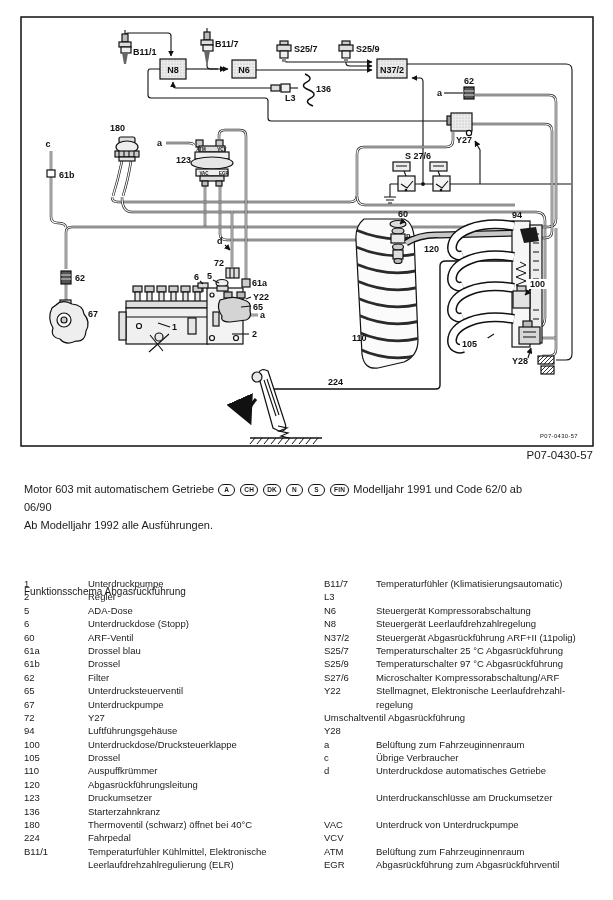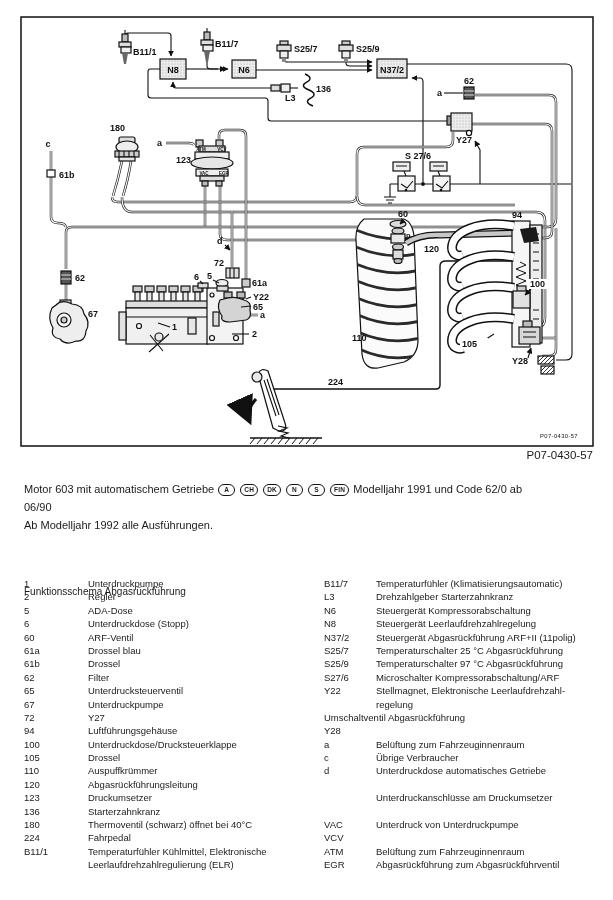--- a/index.html
+++ b/index.html
@@ -402,21 +402,20 @@
   <div class="lrow">
         <span>1</span>
         <span>Unterdruckpumpe</span>
         <span>B11/7</span>
         <span>Temperaturfühler (Klimatisierungsautomatic)</span>
       </div>
   <div class="lrow">
         <span>2</span>
         <span>Regler</span>
         <span>L3</span>
-        <span>Drehzahlgeber Starterzahnkranz</span>
       </div>
   <div class="lrow">
         <span>5</span>
         <span>ADA-Dose</span>
         <span>N6</span>
         <span>Steuergerät Kompressorabschaltung</span>
       </div>
   <div class="lrow">
         <span>6</span>
         <span>Unterdruckdose (Stopp)</span>

